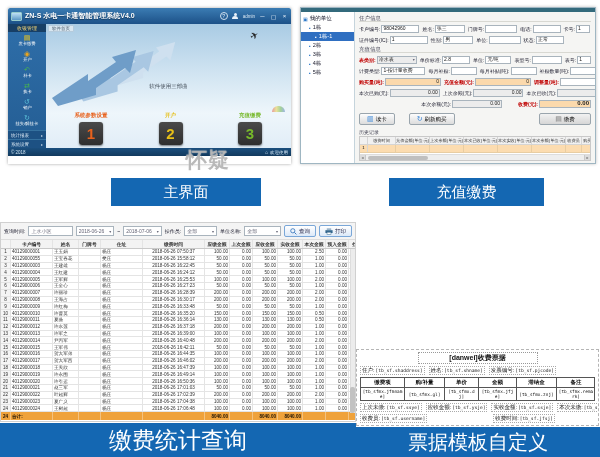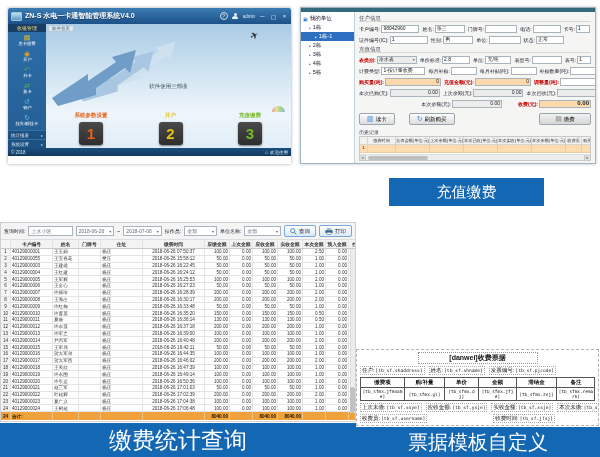--- a/index.html
+++ b/index.html
@@ -997,17 +997,19 @@
           <span>收费员:</span>
           <span class="rc-tok">[tb_sf.username]</span>
         </span>
         <span class="rc-pair">
           <span>收费时间:</span>
           <span class="rc-tok">[tb_sf.jfsj]</span>
         </span>
       </div>
   </div>
 
+  <div class="cap capA">主界面</div>
   <div class="cap capB">充值缴费</div>
   <div class="cap capD">票据模板自定义</div>
   <div class="cap capC">缴费统计查询</div>
 
+  <div class="wm wm2">怀疑</div>
 </div>
 
 </body></html>

